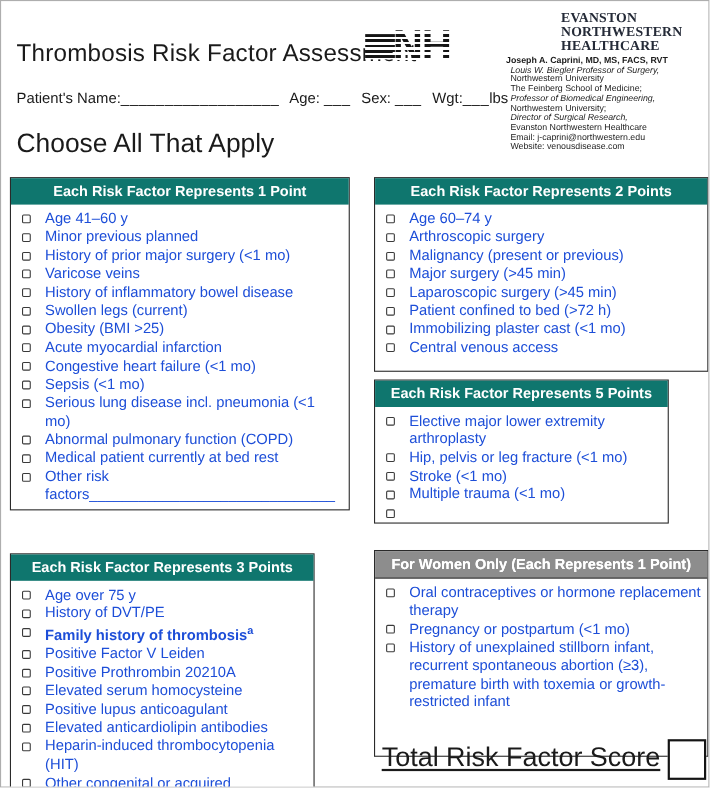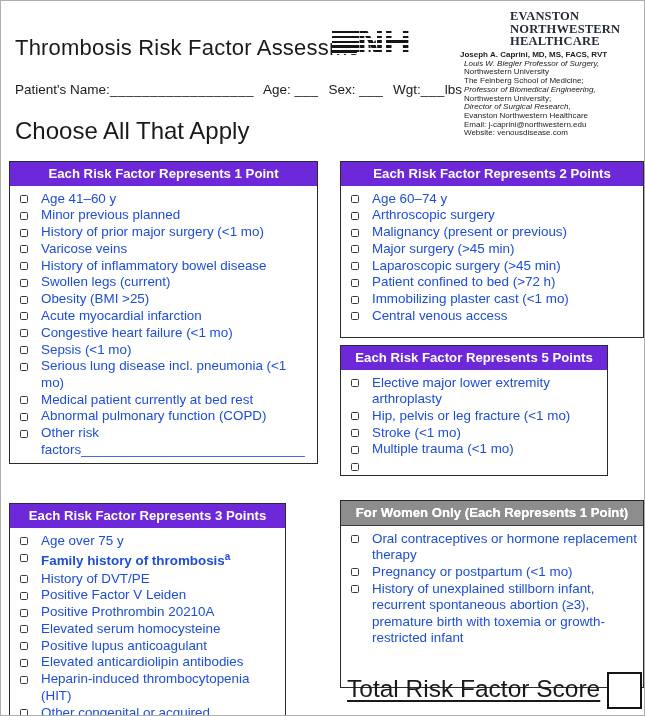--- a/index.html
+++ b/index.html
@@ -70,21 +70,21 @@
     border: 1.5px solid #2a2a2a;
     background: #fff;
   }
   .box-1pt   { left: 8px;   top: 160px; width: 309px; height: 303px; }
   .box-3pt   { left: 8px;   top: 470px; width: 277px; height: 243px; margin-top: 32px; }
   .box-2pt   { left: 339px; top: 160px; width: 304px; height: 177px; }
   .box-5pt   { left: 339px; top: 344px; width: 268px; height: 131px; }
   .box-women { left: 339px; top: 499px; width: 304px; height: 188px; }
 
   .box-header {
-    background: #6d28d9; color: #fff;
+    background: #0f766e; color: #fff;
     font-weight: bold; font-size: 13.2px;
     text-align: center; padding: 4px 2px 4.5px 2px;
   }
   .box-header.gray {
     background: #8d8d8d;
     border-bottom: 1.5px solid #3a3a3a;
     text-shadow: 0 0 0.5px #fff;
   }
 
   .box-items { padding: 5px 6px 0 7px; }
@@ -204,47 +204,47 @@
         <div class="risk-row">
           <span class="cbx"></span>
           <div class="risk-label">Sepsis (&lt;1 mo)</div>
         </div>
         <div class="risk-row">
           <span class="cbx"></span>
           <div class="risk-label">Serious lung disease incl. pneumonia (&lt;1 mo)</div>
         </div>
         <div class="risk-row">
           <span class="cbx"></span>
+          <div class="risk-label">Abnormal pulmonary function (COPD)</div>
+        </div>
+        <div class="risk-row">
+          <span class="cbx"></span>
           <div class="risk-label">Medical patient currently at bed rest</div>
-        </div>
-        <div class="risk-row">
-          <span class="cbx"></span>
-          <div class="risk-label">Abnormal pulmonary function (COPD)</div>
         </div>
         <div class="risk-row">
           <span class="cbx"></span>
           <div class="risk-label">Other risk<div>factors______________________________</div></div>
         </div>
       </div>
   </section>
 
   <section class="riskbox box-3pt">
     <div class="box-header">Each Risk Factor Represents 3 Points</div>
     <div class="box-items">
         <div class="risk-row">
           <span class="cbx"></span>
           <div class="risk-label">Age over 75 y</div>
         </div>
         <div class="risk-row">
           <span class="cbx"></span>
+          <div class="risk-label">History of DVT/PE</div>
+        </div>
+        <div class="risk-row">
+          <span class="cbx"></span>
           <div class="risk-label bold">Family history of thrombosis<sup>a</sup></div>
-        </div>
-        <div class="risk-row">
-          <span class="cbx"></span>
-          <div class="risk-label">History of DVT/PE</div>
         </div>
         <div class="risk-row">
           <span class="cbx"></span>
           <div class="risk-label">Positive Factor V Leiden</div>
         </div>
         <div class="risk-row">
           <span class="cbx"></span>
           <div class="risk-label">Positive Prothrombin 20210A</div>
         </div>
         <div class="risk-row">

